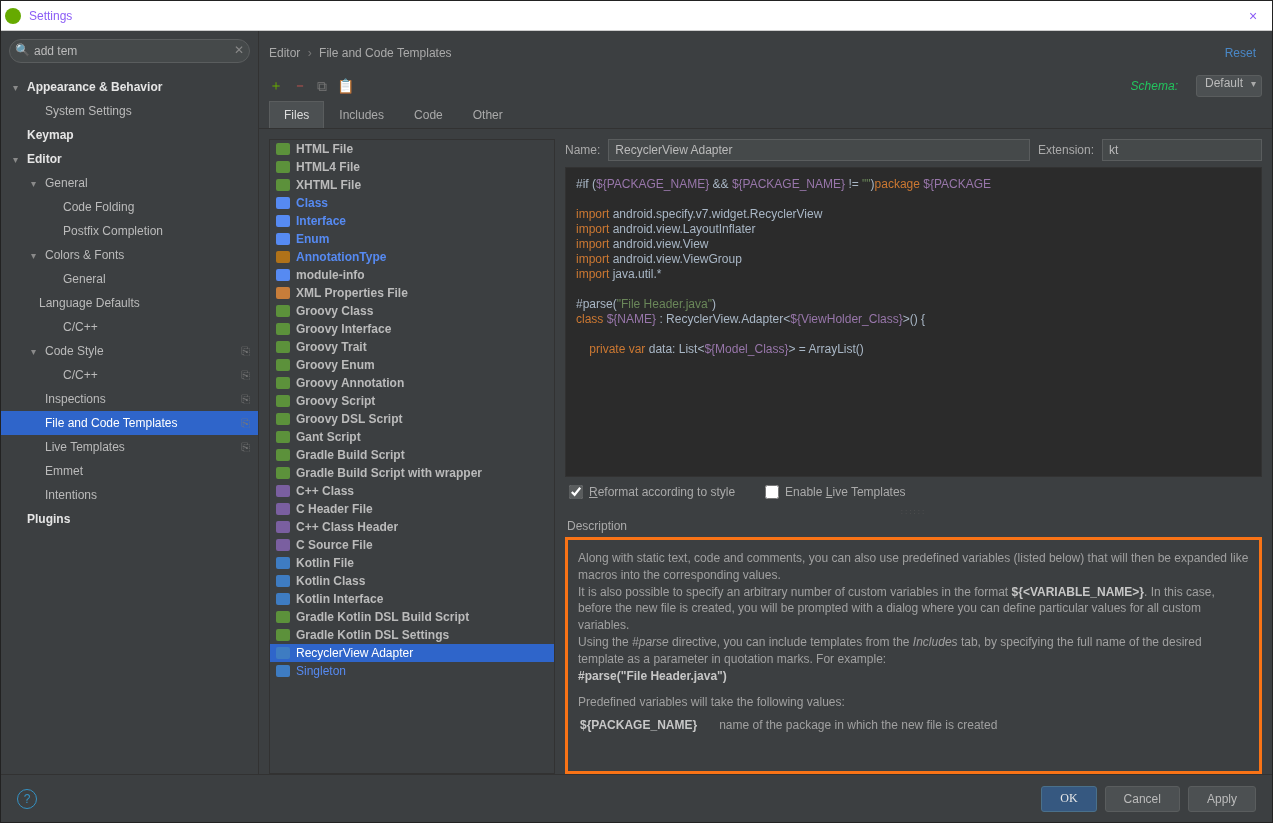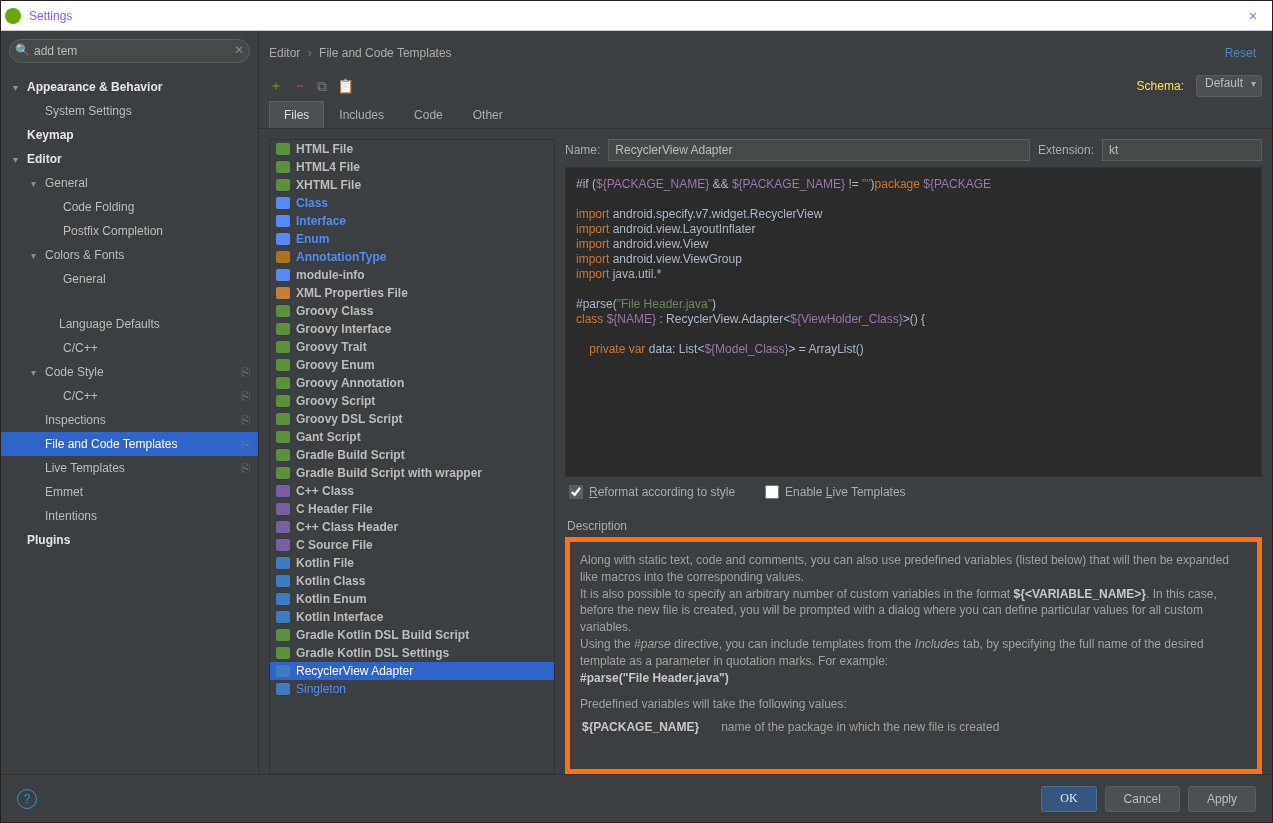--- a/index.html
+++ b/index.html
@@ -26,21 +26,21 @@
 .topbar { height:40px; display:flex; align-items:center; padding:4px 16px 0 10px;justify-content:flex-end; }
 .breadcrumb { flex:1; color:#aaa; }
 .breadcrumb .sep { color:#777; margin:0 4px; }
 .reset { color:#4a88c7; cursor:pointer; }
 .toolbar { height:30px; display:flex; align-items:center; padding:0 10px; gap:10px; }
 .toolbar .icon { cursor:pointer; font-size:14px; }
 .toolbar .add { color:#6a0; }
 .toolbar .rem { color:#c75450; }
 .toolbar .copy, .toolbar .paste { color:#777; }
 .toolbar .spacer { flex:1; }
-.schema-label { color:#fde047; margin-right:2px; }
+.schema-label { color:#22c55e; margin-right:8px;font-style:italic; }
 .schema-sel { background:#4c5052; border:1px solid #5a5d5e; color:#bbb; height:22px; padding:0 18px 0 8px; position:relative; border-radius:3px; cursor:pointer; }
 .schema-sel:after { content:"▾"; position:absolute; right:5px; top:2px; color:#aaa; font-size:10px; }
 .tabs { display:flex; padding-left:10px; border-bottom:1px solid #323232; }
 .tab { padding:6px 14px; color:#aaa; cursor:pointer; border:1px solid transparent; border-bottom:none; }
 .tab.active { background:#4c5052; border-color:#5a5d5e; color:#ddd; }
 .body { flex:1; display:flex; min-height:0; padding:10px 10px 0 10px; gap:10px; }
 .filelist { width:286px; background:#3c3f41; border:1px solid #323232; overflow:auto; }
 .file-item { display:flex; align-items:center; height:18px; padding:0 6px; cursor:pointer; color:#bbb; white-space:nowrap; }
 .file-item .fi { width:14px; height:12px; margin-right:6px; border-radius:2px; }
 .file-item.blue { color:#568af2; }
@@ -63,21 +63,21 @@
 .code { flex:0 0 310px; background:#2b2b2b; border:1px solid #323232; padding:8px 10px; font-family:Consolas,monospace; font-size:13px; color:#a9b7c6; white-space:pre; overflow:hidden; }
 .code .kw { color:#cc7832; }
 .code .dir { color:#a9b7c6; }
 .code .var { color:#9876aa; }
 .code .str { color:#6a8759; }
 .code .type { color:#a9b7c6; }
 .checks { display:flex; align-items:center; gap:30px; padding:8px 4px; }
 .checks label { display:flex; align-items:center; gap:6px; color:#aaa; cursor:pointer; }
 .grip { text-align:center; color:#555; font-size:8px; letter-spacing:2px; height:8px; }
 .desc-head { color:#aaa; padding:4px 2px; }
-.desc { flex:1; background:#3c3f41; border:5px solid #f97316; padding:10px; color:#a0a0a0; overflow:auto; line-height:1.4; }
+.desc { flex:1; background:#3c3f41; border:3px solid #f97316; padding:10px; color:#a0a0a0; overflow:auto; line-height:1.4; }
 .desc b { color:#c7c7c7; }
 .desc i { font-style:italic; }
 .desc table td { padding:4px 20px 4px 0; vertical-align:top; }
 .footer { height:48px; border-top:1px solid #323232; display:flex; align-items:center; padding:0 16px; gap:8px; }
 .footer .help { width:20px; height:20px; border-radius:50%; border:1px solid #3592c4; color:#3592c4; text-align:center; line-height:18px; cursor:pointer; }
 .footer .spacer { flex:1; }
 .btn { height:26px; padding:0 18px; background:#4c5052; border:1px solid #5a5d5e; color:#bbb; border-radius:3px; cursor:pointer; }
 .btn.primary { background:#365880; border-color:#4a708b; color:#e8e8e8;font-family:Liberation Serif, serif; }
 input[type=checkbox]{ width:14px; height:14px; accent-color:#5a5d5e; }
 .u { text-decoration:underline; }
@@ -130,21 +130,21 @@
           <span class="label">Postfix Completion</span>
         </div>
         <div class="tree-item" style="padding-left: 30px;">
           <span class="arrow">▾</span>
           <span class="label">Colors &amp; Fonts</span>
         </div>
         <div class="tree-item" style="padding-left: 48px;">
           <span class="arrow"></span>
           <span class="label">General</span>
         </div>
-        <div class="tree-item" style="padding-left: 44px; margin-top: 21px;">
+        <div class="tree-item" style="padding-left: 24px;">
           <span class="arrow"></span>
           <span class="label">Language Defaults</span>
         </div>
         <div class="tree-item" style="padding-left: 48px;">
           <span class="arrow"></span>
           <span class="label">C/C++</span>
         </div>
         <div class="tree-item" style="padding-left: 30px;">
           <span class="arrow">▾</span>
           <span class="label">Code Style</span>
@@ -306,24 +306,20 @@
             <span class="fi fi-cpp"></span>
             <span>C Source File</span>
           </div>
           <div class="file-item bold">
             <span class="fi fi-kt"></span>
             <span>Kotlin File</span>
           </div>
           <div class="file-item bold">
             <span class="fi fi-kt"></span>
             <span>Kotlin Class</span>
-          </div>
-          <div class="file-item bold">
-            <span class="fi fi-kt"></span>
-            <span>Kotlin Enum</span>
           </div>
           <div class="file-item bold">
             <span class="fi fi-kt"></span>
             <span>Kotlin Interface</span>
           </div>
           <div class="file-item bold">
             <span class="fi fi-groovy"></span>
             <span>Gradle Kotlin DSL Build Script</span>
           </div>
           <div class="file-item bold">

